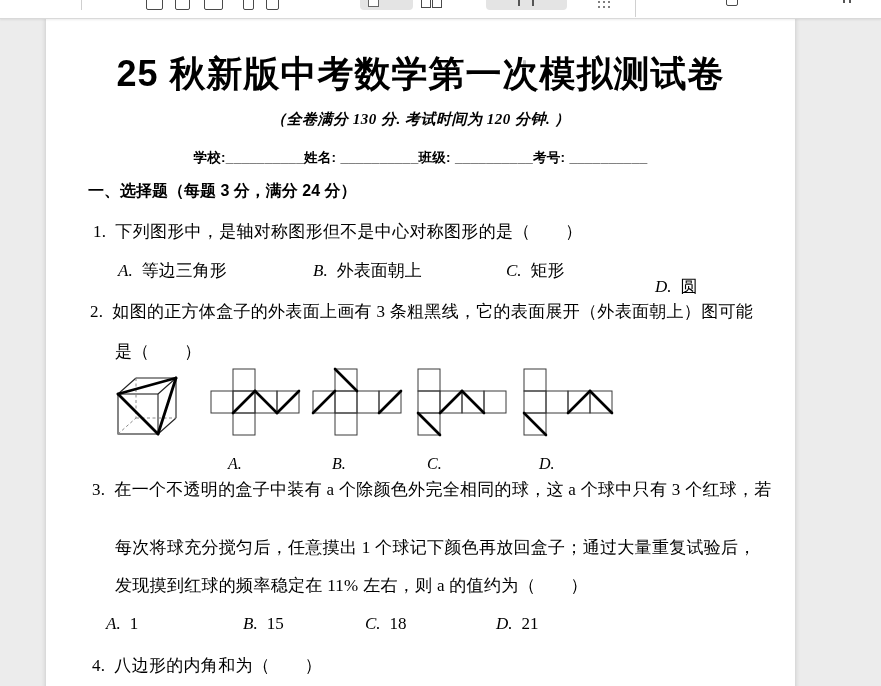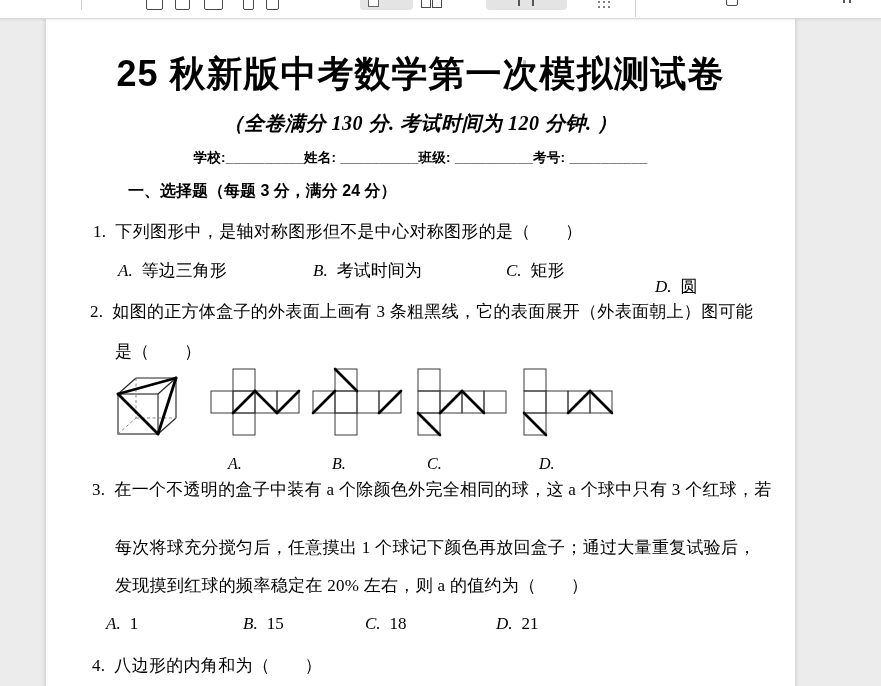--- a/index.html
+++ b/index.html
@@ -24,23 +24,23 @@
   .tb-dot{position:absolute;width:2px;height:2px;background:#555;border-radius:50%;}
   
   .page{
     position:absolute;left:46px;top:18px;width:749px;height:700px;
     background:#ffffff;box-shadow:0 0 5px rgba(0,0,0,.18);
     color:#000;
   }
   .abs{position:absolute;white-space:pre;}
   .center{left:0;width:749px;text-align:center;}
   .title{font-family:"Liberation Sans",sans-serif;font-weight:700;font-size:36px;letter-spacing:1px;}
-  .subtitle{font-style:italic;font-weight:600;font-size:20px;letter-spacing:.5px;}
+  .subtitle{font-style:italic;font-weight:600;font-size:15px;letter-spacing:.5px;}
   .fields{font-family:"Liberation Sans",sans-serif;font-weight:600;font-size:13.5px;letter-spacing:.3px;}
-  .heading{font-family:"Liberation Sans",sans-serif;font-weight:700;font-size:16px;margin-left:40px;}
+  .heading{font-family:"Liberation Sans",sans-serif;font-weight:700;font-size:16px;}
   .qline{font-size:17px;letter-spacing:.3px;}
   .qnum{display:inline-block;margin-right:9px;}
   .opt{font-size:17px;}
   .optlabel{font-style:italic;margin-right:9px;}
   .figlabel{font-style:italic;font-size:16px;}
   .anchor-mark{position:absolute;width:3px;height:7px;background:#c4c4c4;border-radius:1px;}
   svg{position:absolute;overflow:visible;}
 </style>
 </head>
 <body>
@@ -85,21 +85,21 @@
   <div class="anchor-mark" style="left:477px;top:42px;"></div>
 
   <div class="abs center title" style="top:32px;">25 秋新版中考数学第一次模拟测试卷</div>
   <div class="abs center subtitle" style="top:92px;">（全卷满分 130 分. 考试时间为 120 分钟. ）</div>
   <div class="abs center fields" style="top:131px;">学校:__________姓名: __________班级: __________考号: __________</div>
 
   <div class="abs heading" style="left:42px;top:163px;">一、选择题（每题 3 分，满分 24 分）</div>
 
   <div class="abs qline" style="left:47px;top:202px;"><span class="qnum">1.</span><span>下列图形中，是轴对称图形但不是中心对称图形的是（　　）</span></div>
   <div class="abs opt" style="left:72px;top:241px;"><span class="optlabel">A.</span><span>等边三角形</span></div>
-  <div class="abs opt" style="left:267px;top:241px;"><span class="optlabel">B.</span><span>考试时间为</span></div>
+  <div class="abs opt" style="left:267px;top:241px;"><span class="optlabel">B.</span><span>外表面朝上</span></div>
   <div class="abs opt" style="left:460px;top:241px;text-align:center;"><span class="optlabel">C.</span><span>矩形</span></div>
   <div class="abs opt" style="left:609px;top:241px;margin-top:16px;"><span class="optlabel">D.</span><span>圆</span></div>
 
   <div class="abs qline" style="left:44px;top:282px;"><span class="qnum">2.</span><span>如图的正方体盒子的外表面上画有 3 条粗黑线，它的表面展开（外表面朝上）图可能</span></div>
   <div class="abs qline" style="left:69px;top:322px;">是（　　）</div>
 
   <svg style="left:65px;top:352px;" width="72" height="72" viewBox="0 0 72 72">
     <g fill="none" stroke="#222" stroke-width="1.1">
       <rect x="7" y="24" width="40" height="40"></rect>
       <line x1="7" y1="24" x2="25" y2="8"></line>
@@ -165,21 +165,21 @@
       <line x1="67" y1="23" x2="89" y2="45" stroke="#000" stroke-width="2.6" stroke-linecap="round"></line>
     </svg>
 
   <div class="abs figlabel" style="left:182px;top:437px;">A.</div>
   <div class="abs figlabel" style="left:286px;top:437px;">B.</div>
   <div class="abs figlabel" style="left:381px;top:437px;">C.</div>
   <div class="abs figlabel" style="left:493px;top:437px;">D.</div>
 
   <div class="abs qline" style="left:46px;top:460px;"><span class="qnum">3.</span><span>在一个不透明的盒子中装有 a 个除颜色外完全相同的球，这 a 个球中只有 3 个红球，若</span></div>
   <div class="abs qline" style="left:69px;top:518px;">每次将球充分搅匀后，任意摸出 1 个球记下颜色再放回盒子；通过大量重复试验后，</div>
-  <div class="abs qline" style="left:69px;top:556px;">发现摸到红球的频率稳定在 20% 左右，则 a 的值约为（　　）</div>
+  <div class="abs qline" style="left:69px;top:556px;">发现摸到红球的频率稳定在 11% 左右，则 a 的值约为（　　）</div>
 
   <div class="abs opt" style="left:60px;top:596px;"><span class="optlabel">A.</span><span>1</span></div>
   <div class="abs opt" style="left:197px;top:596px;"><span class="optlabel">B.</span><span>15</span></div>
   <div class="abs opt" style="left:319px;top:596px;"><span class="optlabel">C.</span><span>18</span></div>
   <div class="abs opt" style="left:450px;top:596px;"><span class="optlabel">D.</span><span>21</span></div>
 
   <div class="abs qline" style="left:46px;top:636px;"><span class="qnum">4.</span><span>八边形的内角和为（　　）</span></div>
 </div>
 
 </body></html>

